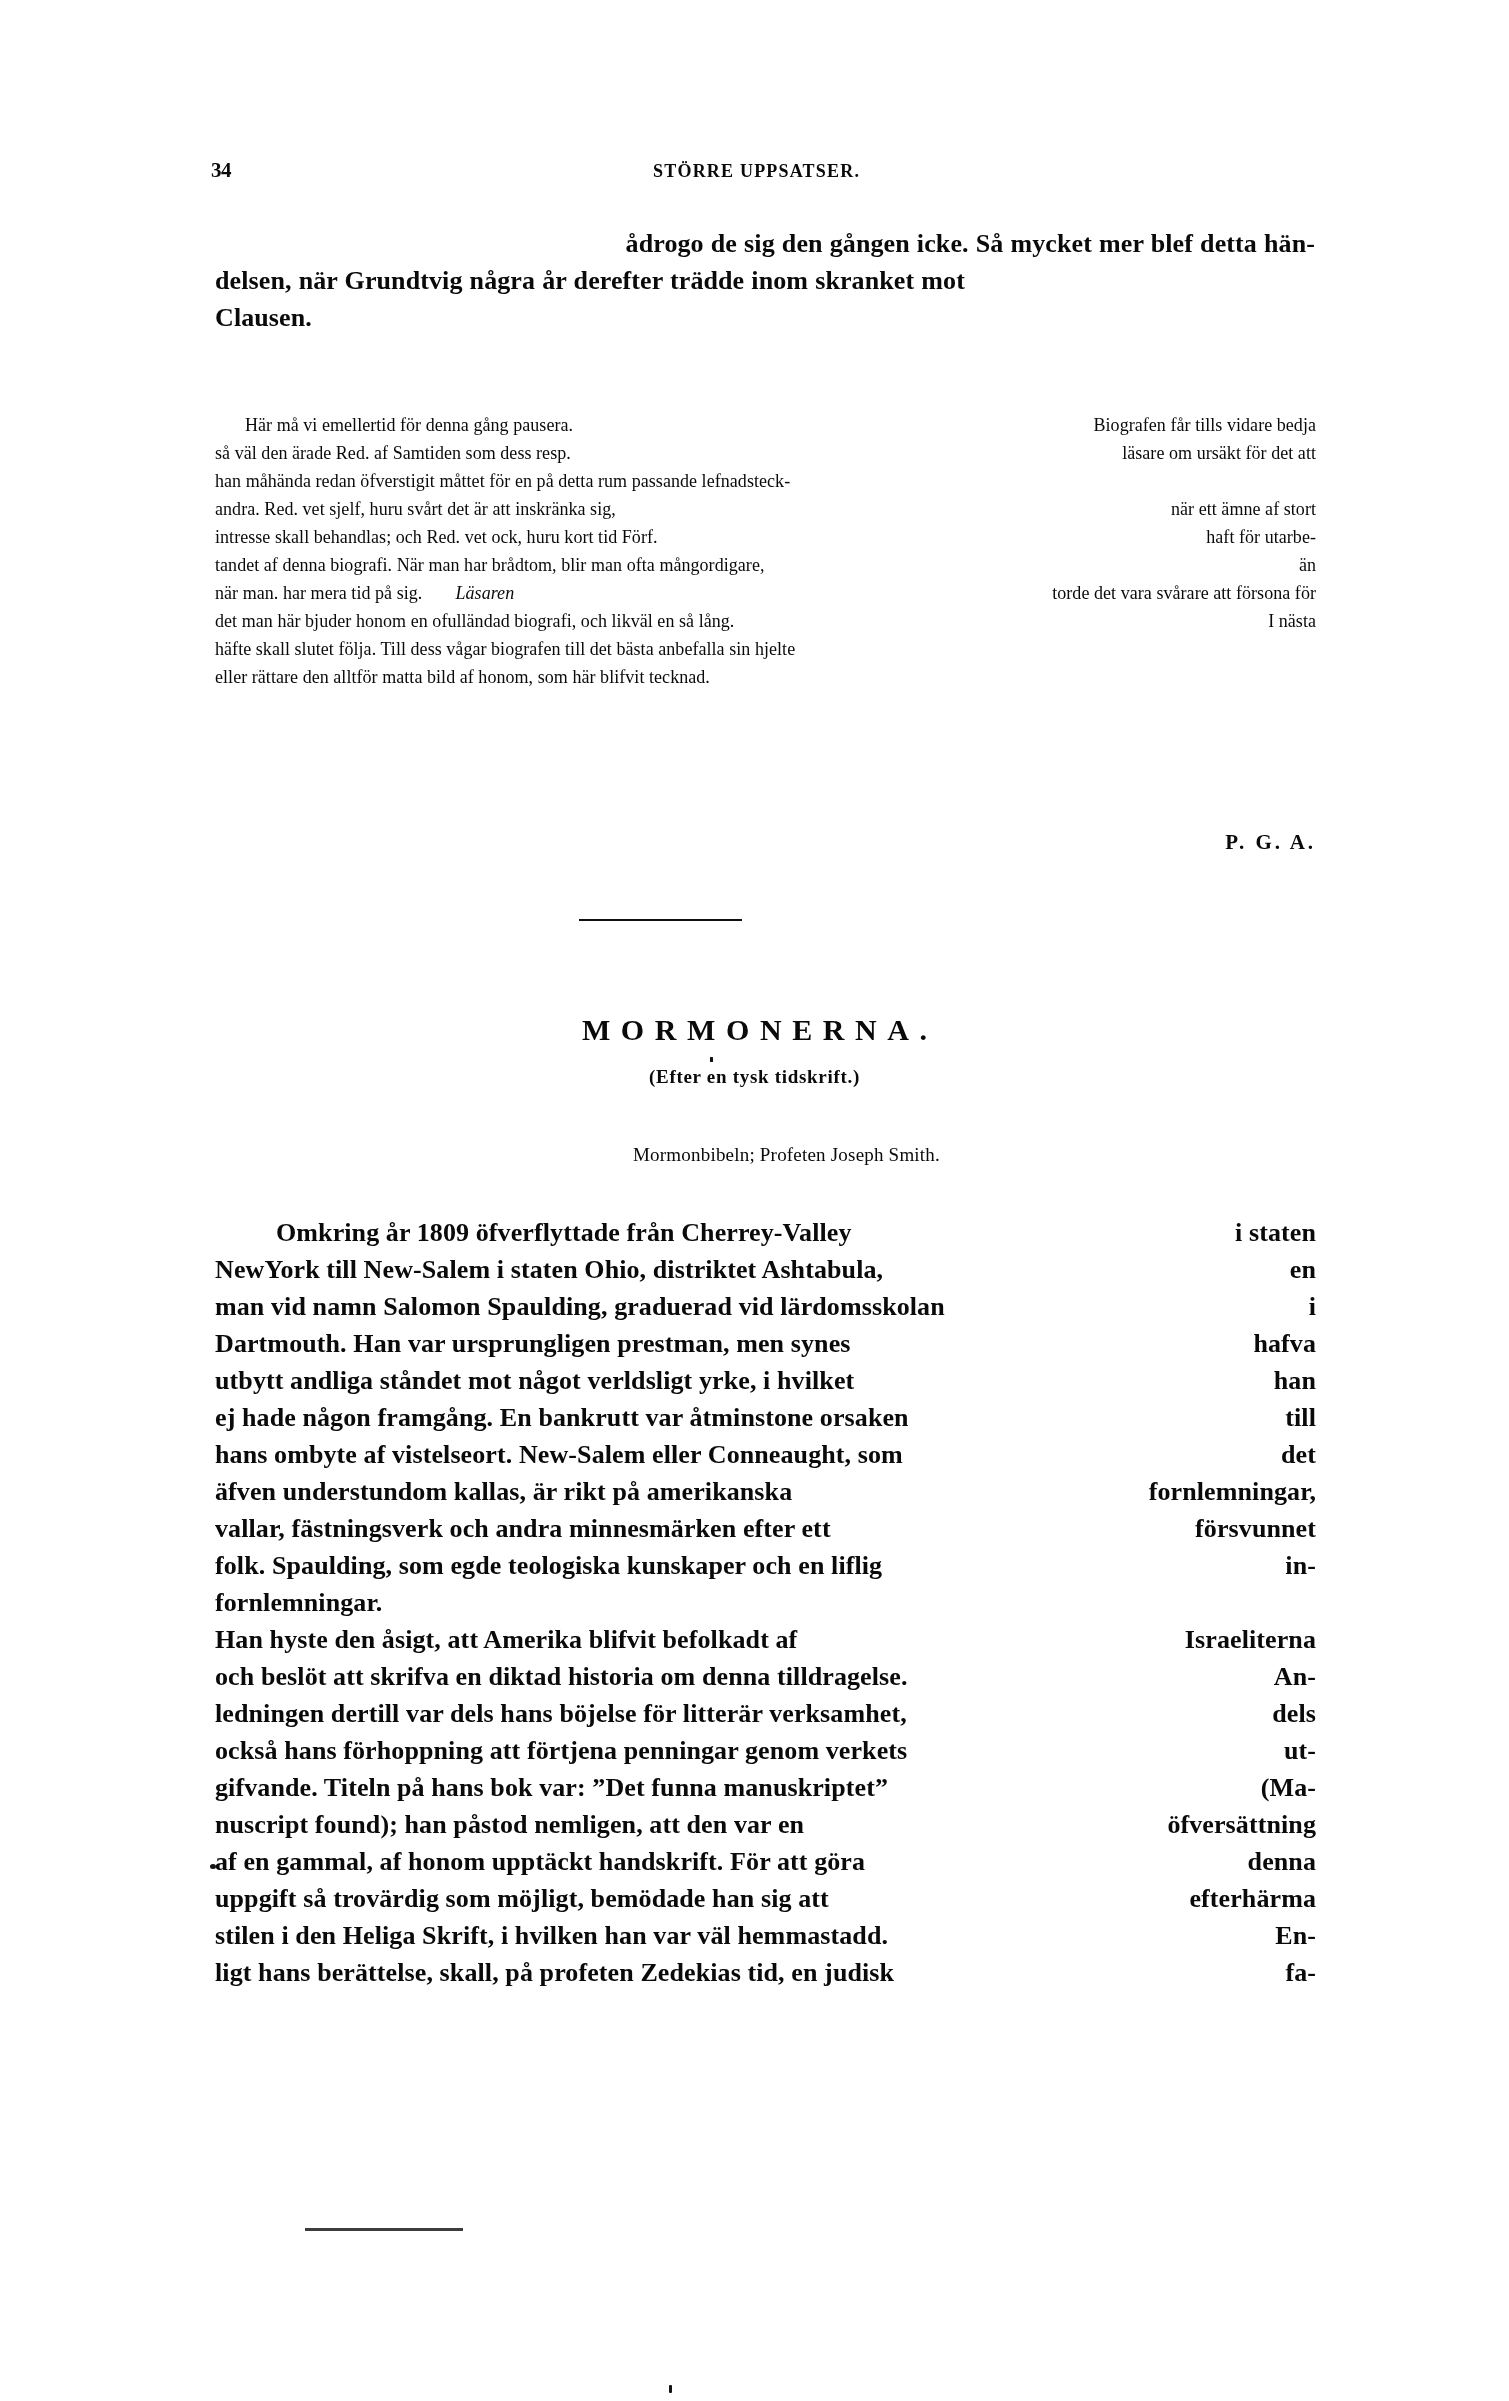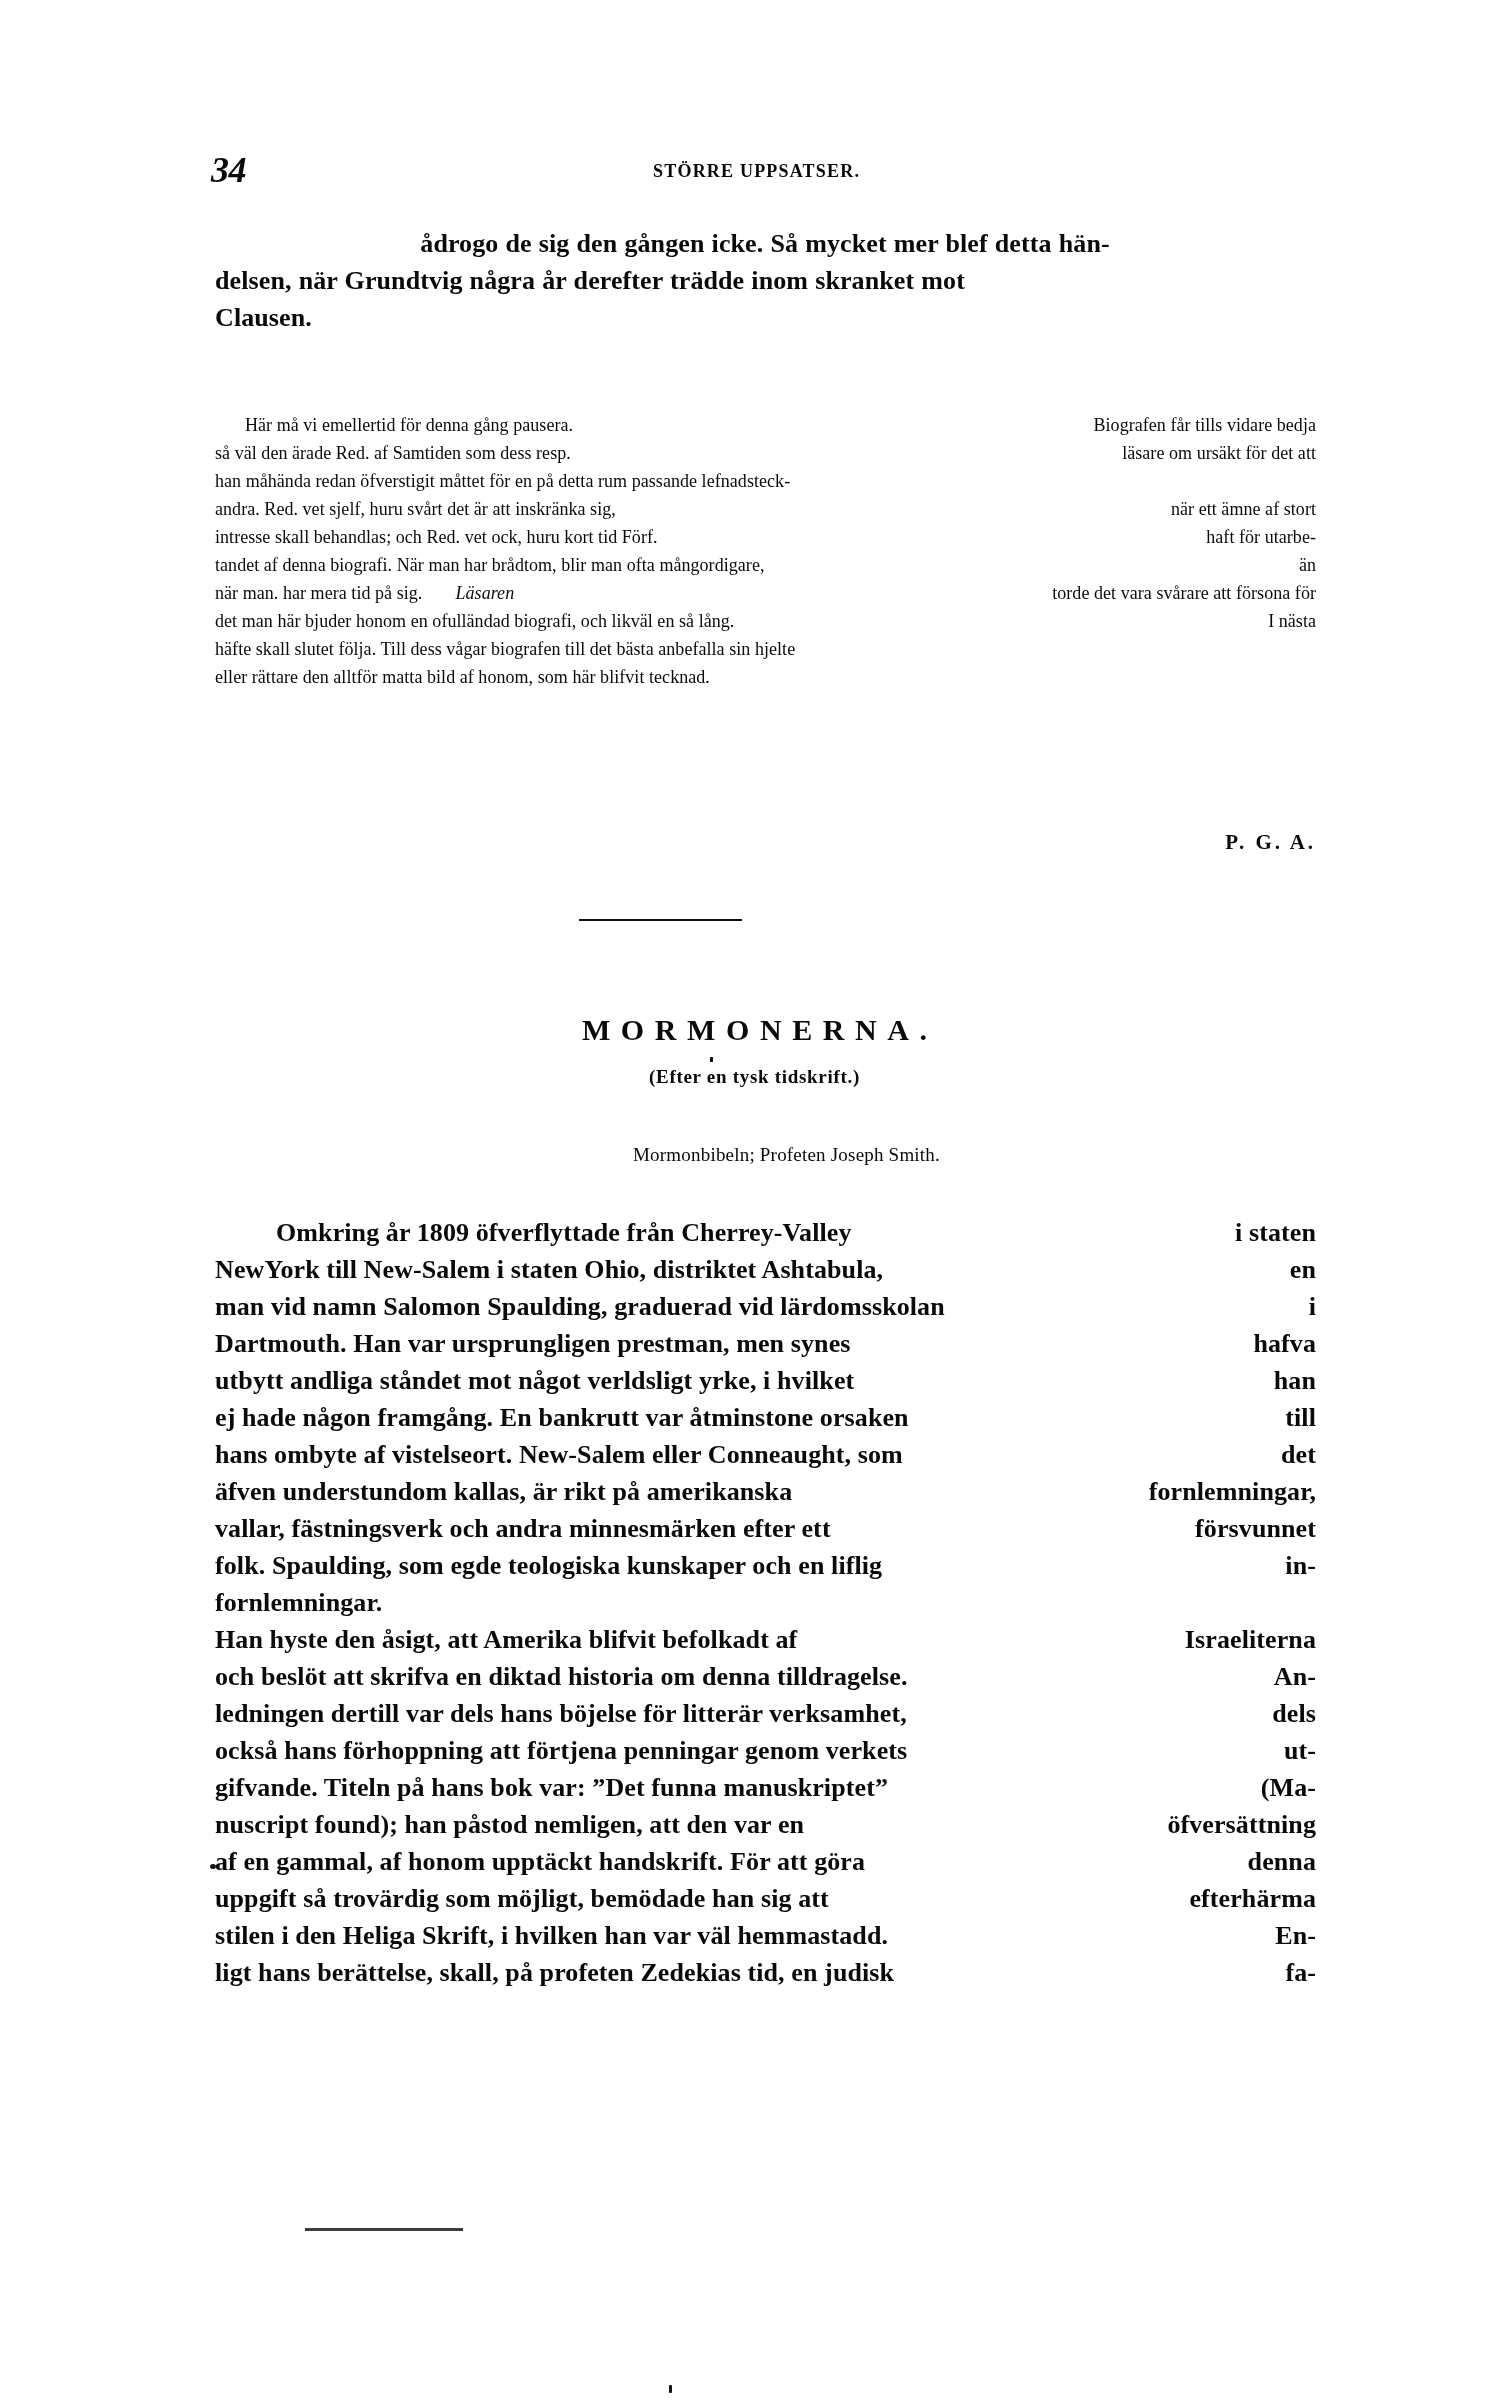--- a/index.html
+++ b/index.html
@@ -26,24 +26,23 @@
     left: 211px;
     top: 153px;
     width: 1090px;
     height: 38px;
   }
   .folio {
     position: absolute;
     left: 0;
     top: 0;
     font-weight: bold;
-    font-size: 36px;
+    font-size: 21px;
     line-height: 34px;
     letter-spacing: -0.5px;
-    font-style: italic;
   }
   .head-title {
     position: absolute;
     left: 0;
     top: 5.8px;
     width: 100%;
     text-align: center;
     font-size: 18px;
     line-height: 25px;
     font-weight: bold;
@@ -63,21 +62,21 @@
     font-weight: 600;
     letter-spacing: 0.1px;
     word-spacing: 0.5px;
   }
   .lead .l {
     display: block;
     white-space: nowrap;
   }
   .lead .j {
     display: flex;
-    justify-content: center;
+    justify-content: flex-end;
   }
 
   
   .note {
     position: absolute;
     left: 215px;
     top: 411px;
     width: 1101px;
     font-size: 18px;
     line-height: 28px;

